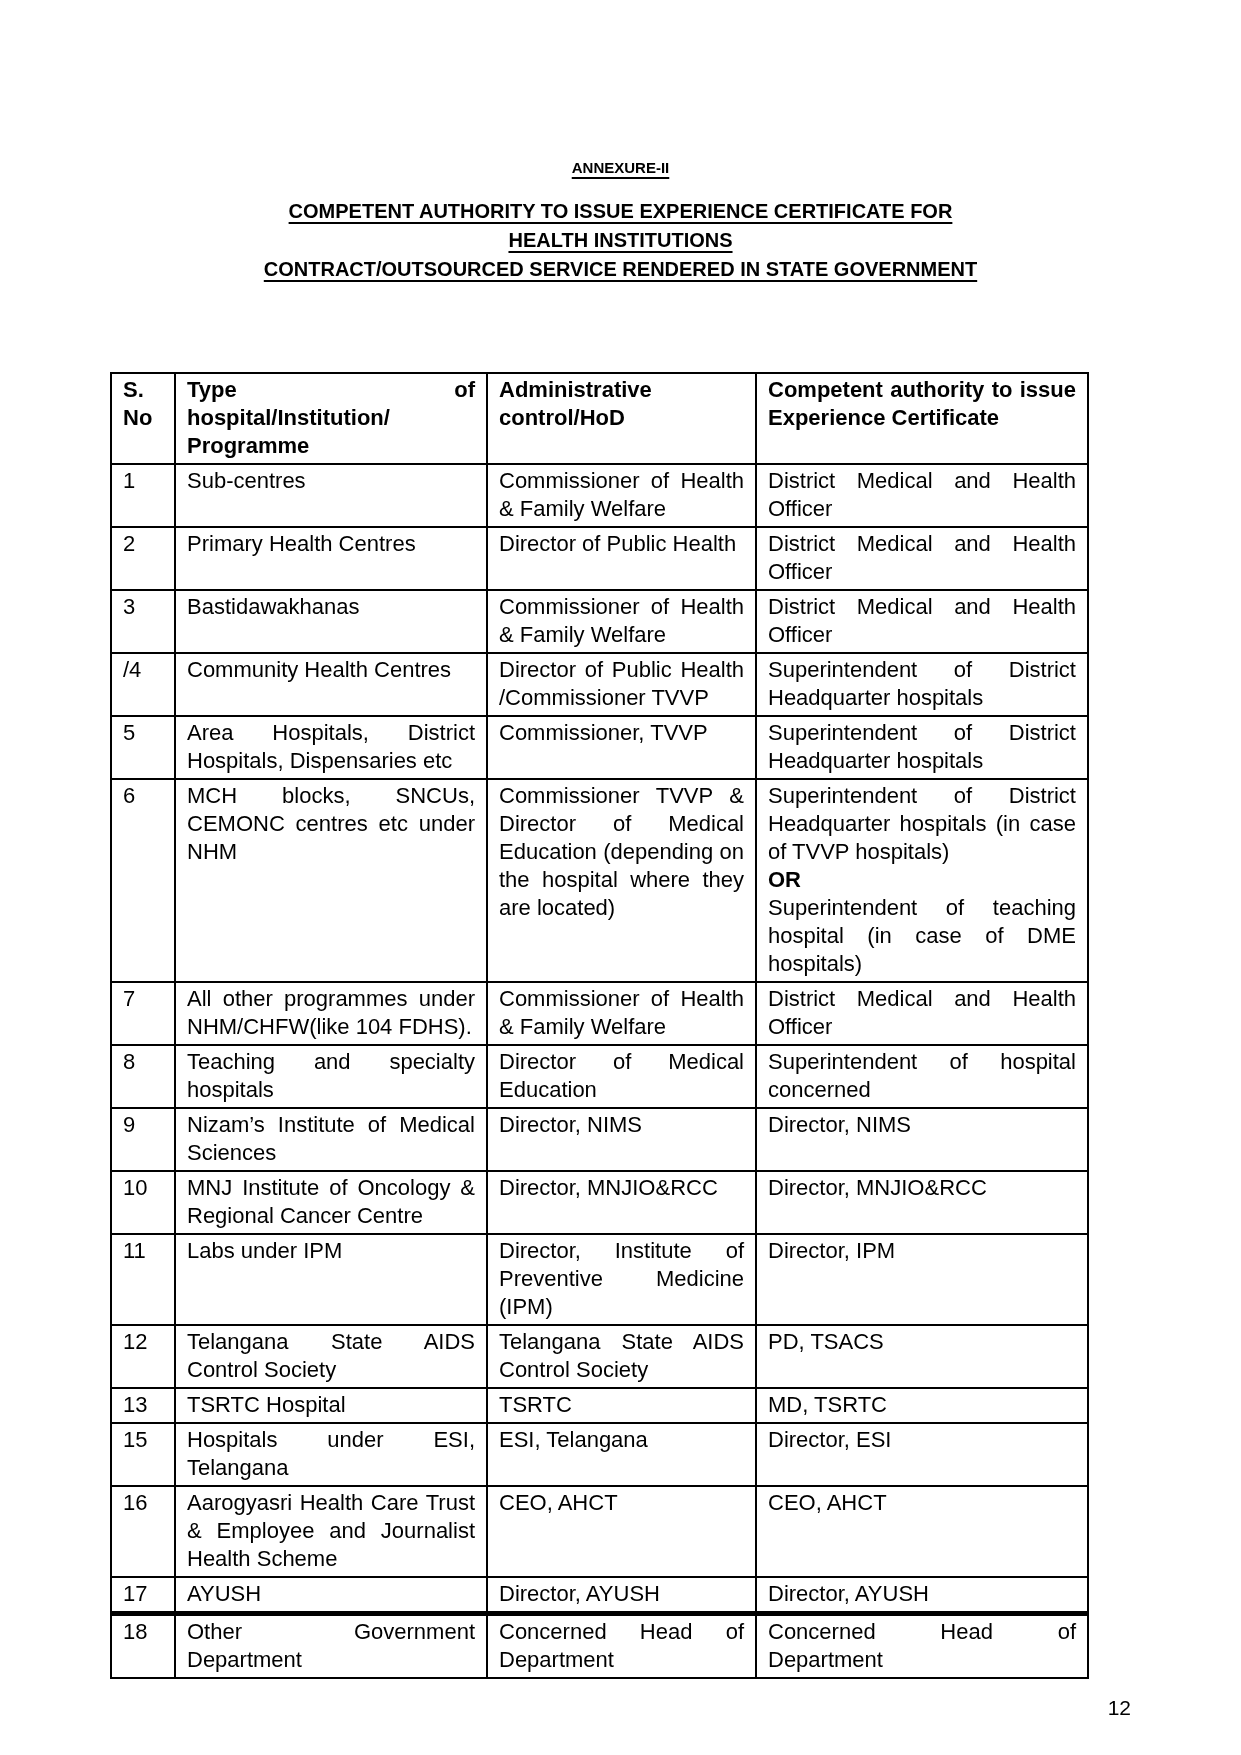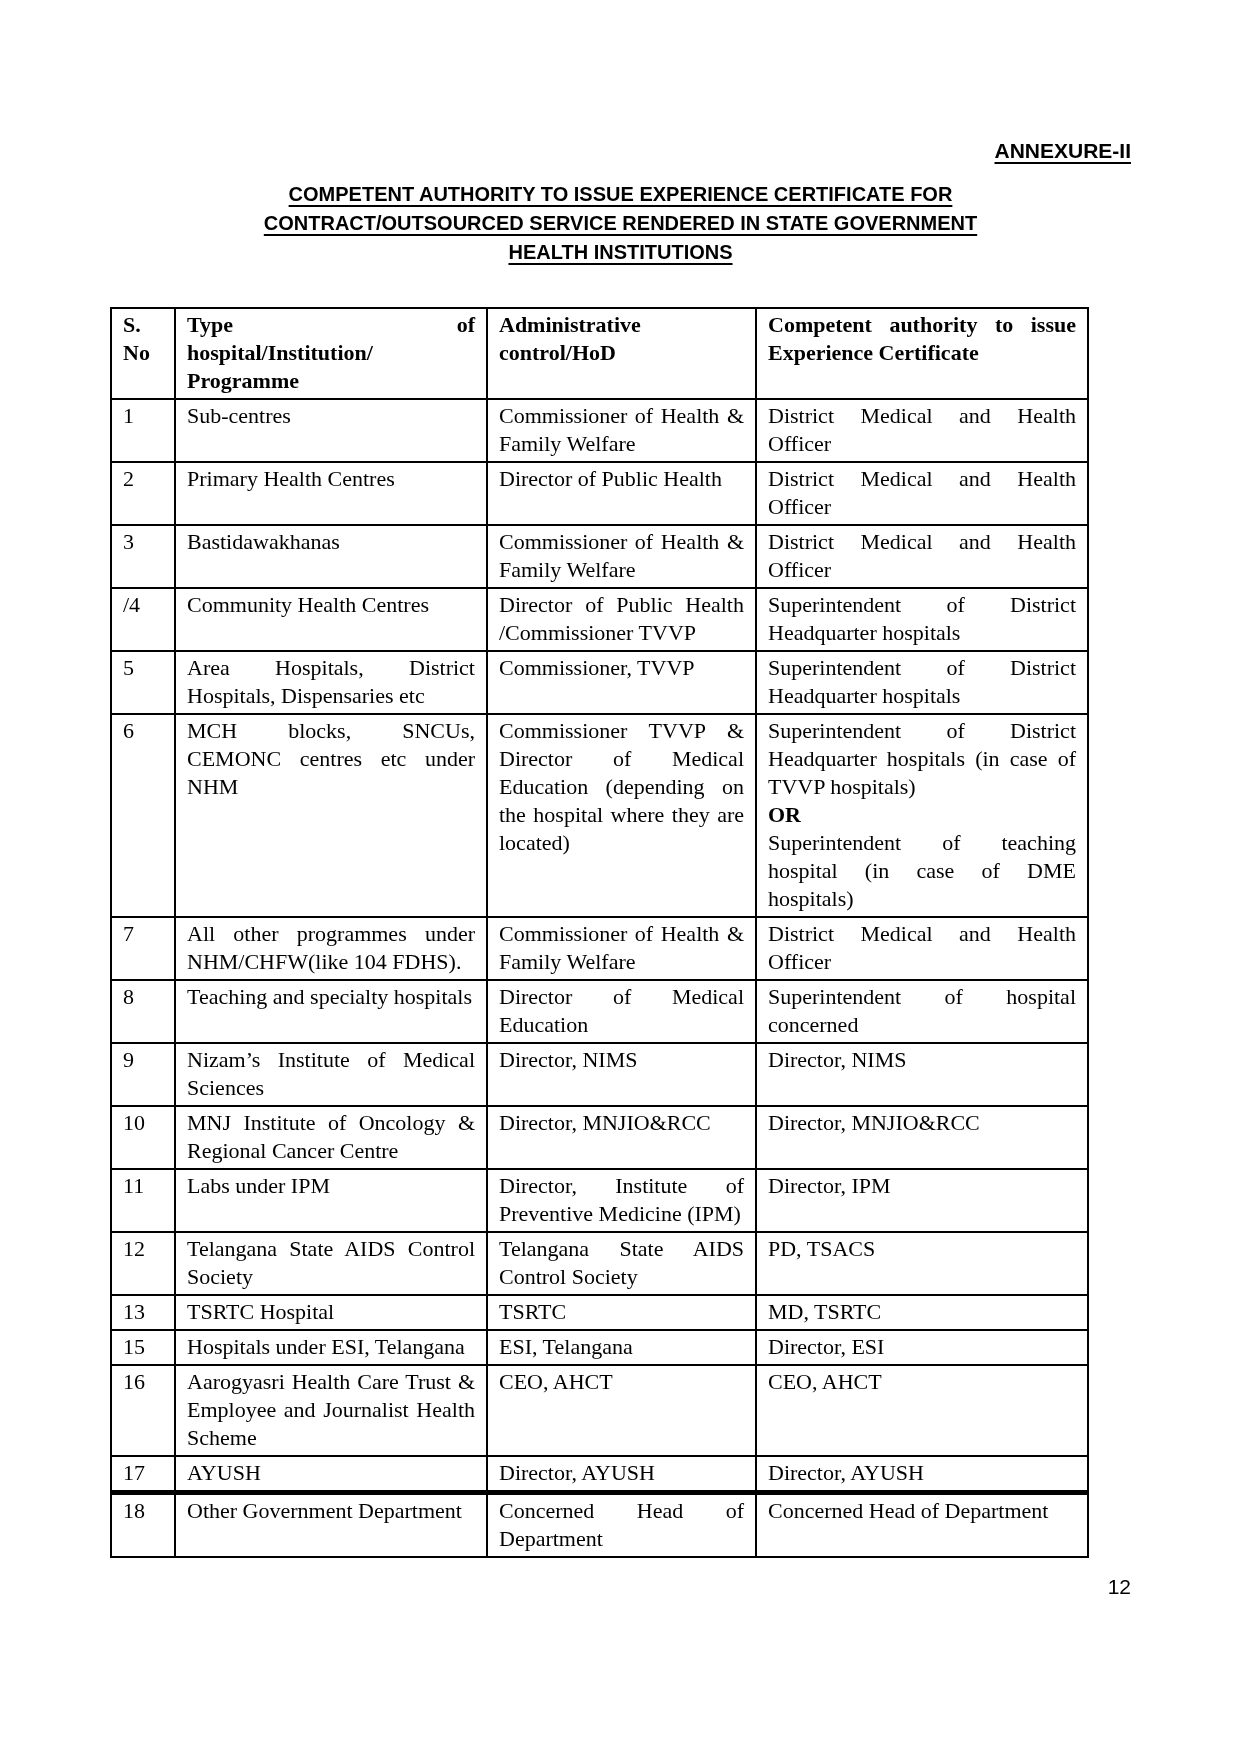--- a/index.html
+++ b/index.html
@@ -12,45 +12,45 @@
     height: 1755px;
     font-family: "Liberation Sans", sans-serif;
     color: #000000;
     overflow: hidden;
   }
   .page {
     padding: 138px 110px 0 110px;
     box-sizing: border-box;
   }
   .annexure-label {
-    text-align: right;
+    text-align: center;
     font-weight: bold;
-    font-size: 21px;
+    font-size: 15px;
     line-height: 26px;
+    margin-top: 17px;
   }
   .annexure-label span,
   .doc-title span {
     text-decoration: underline;
     text-decoration-thickness: 2px;
     text-underline-offset: 4px;
   }
   .doc-title {
     margin-top: 16px;
     text-align: center;
     font-weight: bold;
     font-size: 20px;
     line-height: 29px;
   }
   .doc-title .title-line { display: block; }
   table.auth-table {
     border-collapse: collapse;
     table-layout: fixed;
     width: 977px;
-    margin-top: 40px;
-    font-family: Liberation Serif, serif;
+    margin-top: 88px;
   }
   .auth-table th, .auth-table td {
     border: 2px solid #000000;
     vertical-align: top;
     padding: 2px 11px 3px 11px;
     font-size: 22px;
     line-height: 28px;
     text-align: justify;
     overflow: hidden;
   }
@@ -74,22 +74,22 @@
 <body>
 
 <div class="page">
 
   <div class="annexure-label">
     <span>ANNEXURE-II</span>
   </div>
 
   <div class="doc-title">
     <span class="title-line">COMPETENT AUTHORITY TO ISSUE EXPERIENCE CERTIFICATE FOR</span>
+    <span class="title-line">HEALTH INSTITUTIONS</span>
     <span class="title-line">CONTRACT/OUTSOURCED SERVICE RENDERED IN STATE GOVERNMENT</span>
-    <span class="title-line">HEALTH INSTITUTIONS</span>
   </div>
 
   <table class="auth-table">
     <colgroup>
       <col style="width:64px">
       <col style="width:312px">
       <col style="width:269px">
       <col style="width:332px">
     </colgroup>
     <thead>

